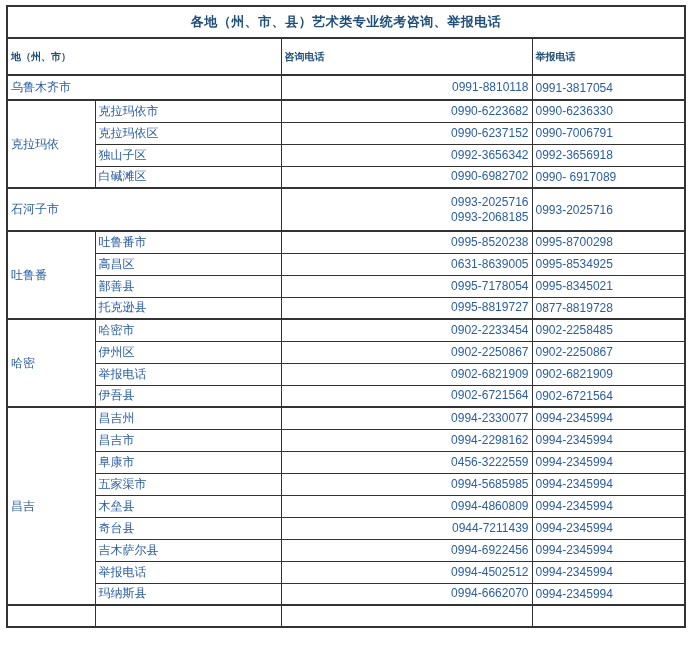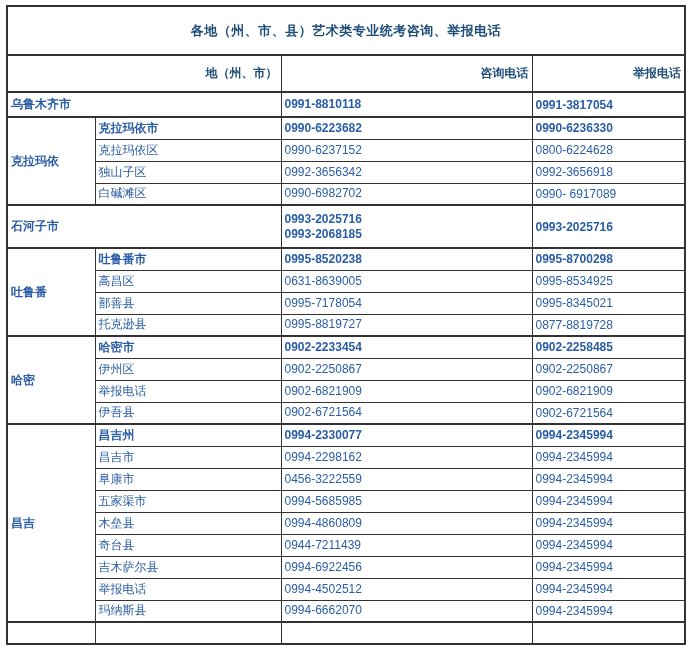--- a/index.html
+++ b/index.html
@@ -27,42 +27,42 @@
     color: var(--body-text, #2a5da4);
     font-size: 12px;
     padding: 1px 3px;
     vertical-align: middle;
     overflow: hidden;
     white-space: nowrap;
     text-align: left;
     background: #fff;
   }
   tr.title-row td {
-    height: 49px;
+    height: 32px;
     text-align: center;
     font-weight: bold;
     font-size: 13px;
     color: var(--title-text, #1f4e79);
     border-bottom-width: 2px;
     letter-spacing: 0.5px;
   }
   tr.header-row td {
     height: 37px;
-    text-align: right;
+    text-align: left;
     font-weight: bold;
-    font-size: 12px;
+    font-size: 10px;
     color: var(--title-text, #1f4e79);
     border-bottom-width: 2px;
   }
   tr.r-first td { height: 25px; }
   tr.r-std td   { height: 22px; }
   tr.r-tall td  { height: 43px; }
-  tr.group-start td { border-top-width: 2px; font-weight: bold; }
+  tr.group-start td { border-top-width: 2px; }
   td.group-cell { }
-  td.consult-cell div { line-height: 15px; }
+  td.consult-cell div { line-height: 15px; text-align: right; }
   tr.partial-row td { height: 22px; border-top-width: 2px; }
 </style>
 </head>
 <body>
 
 <div class="page">
   <table class="phone-table">
     <colgroup>
       <col style="width:88px">
       <col style="width:186px">
@@ -93,21 +93,21 @@
           <td class="consult-cell">
             <div>0990-6223682</div>
           </td>
           <td>0990-6236330</td>
         </tr>
         <tr class="r-std">
           <td>克拉玛依区</td>
           <td class="consult-cell">
             <div>0990-6237152</div>
           </td>
-          <td>0800-6224628</td>
+          <td>0990-7006791</td>
         </tr>
         <tr class="r-std">
           <td>独山子区</td>
           <td class="consult-cell">
             <div>0992-3656342</div>
           </td>
           <td>0992-3656918</td>
         </tr>
         <tr class="r-std">
           <td>白碱滩区</td>

